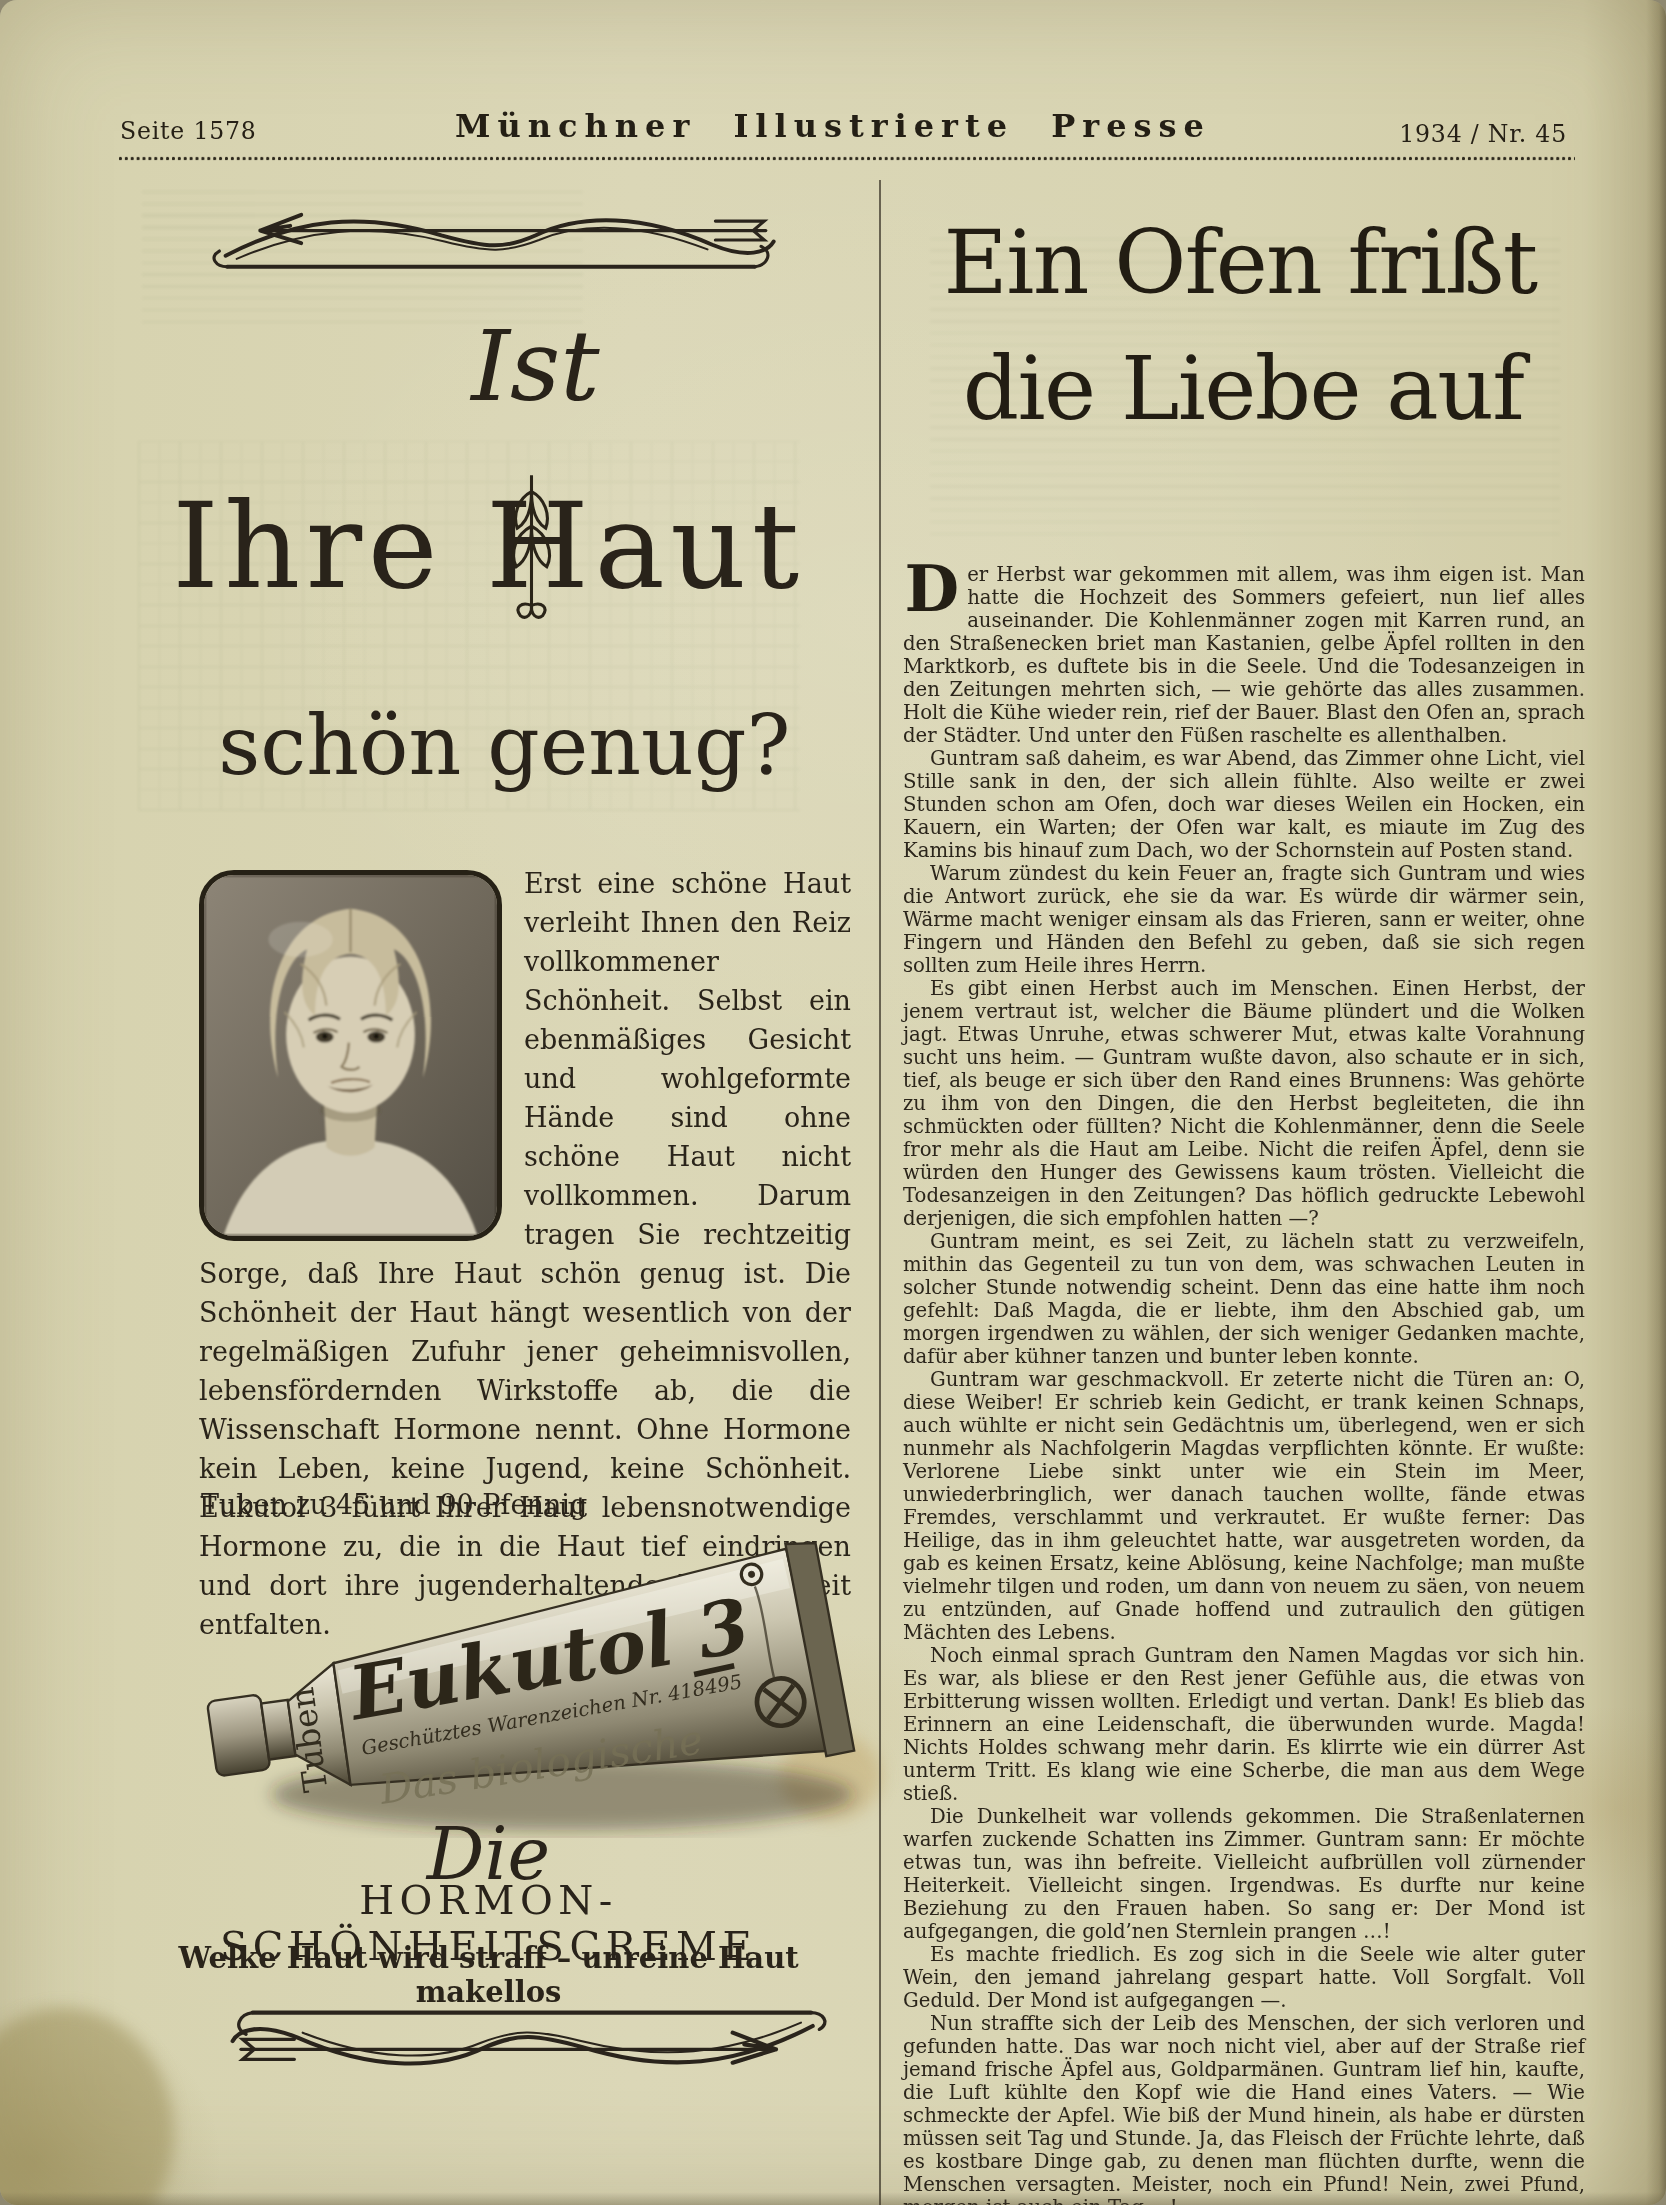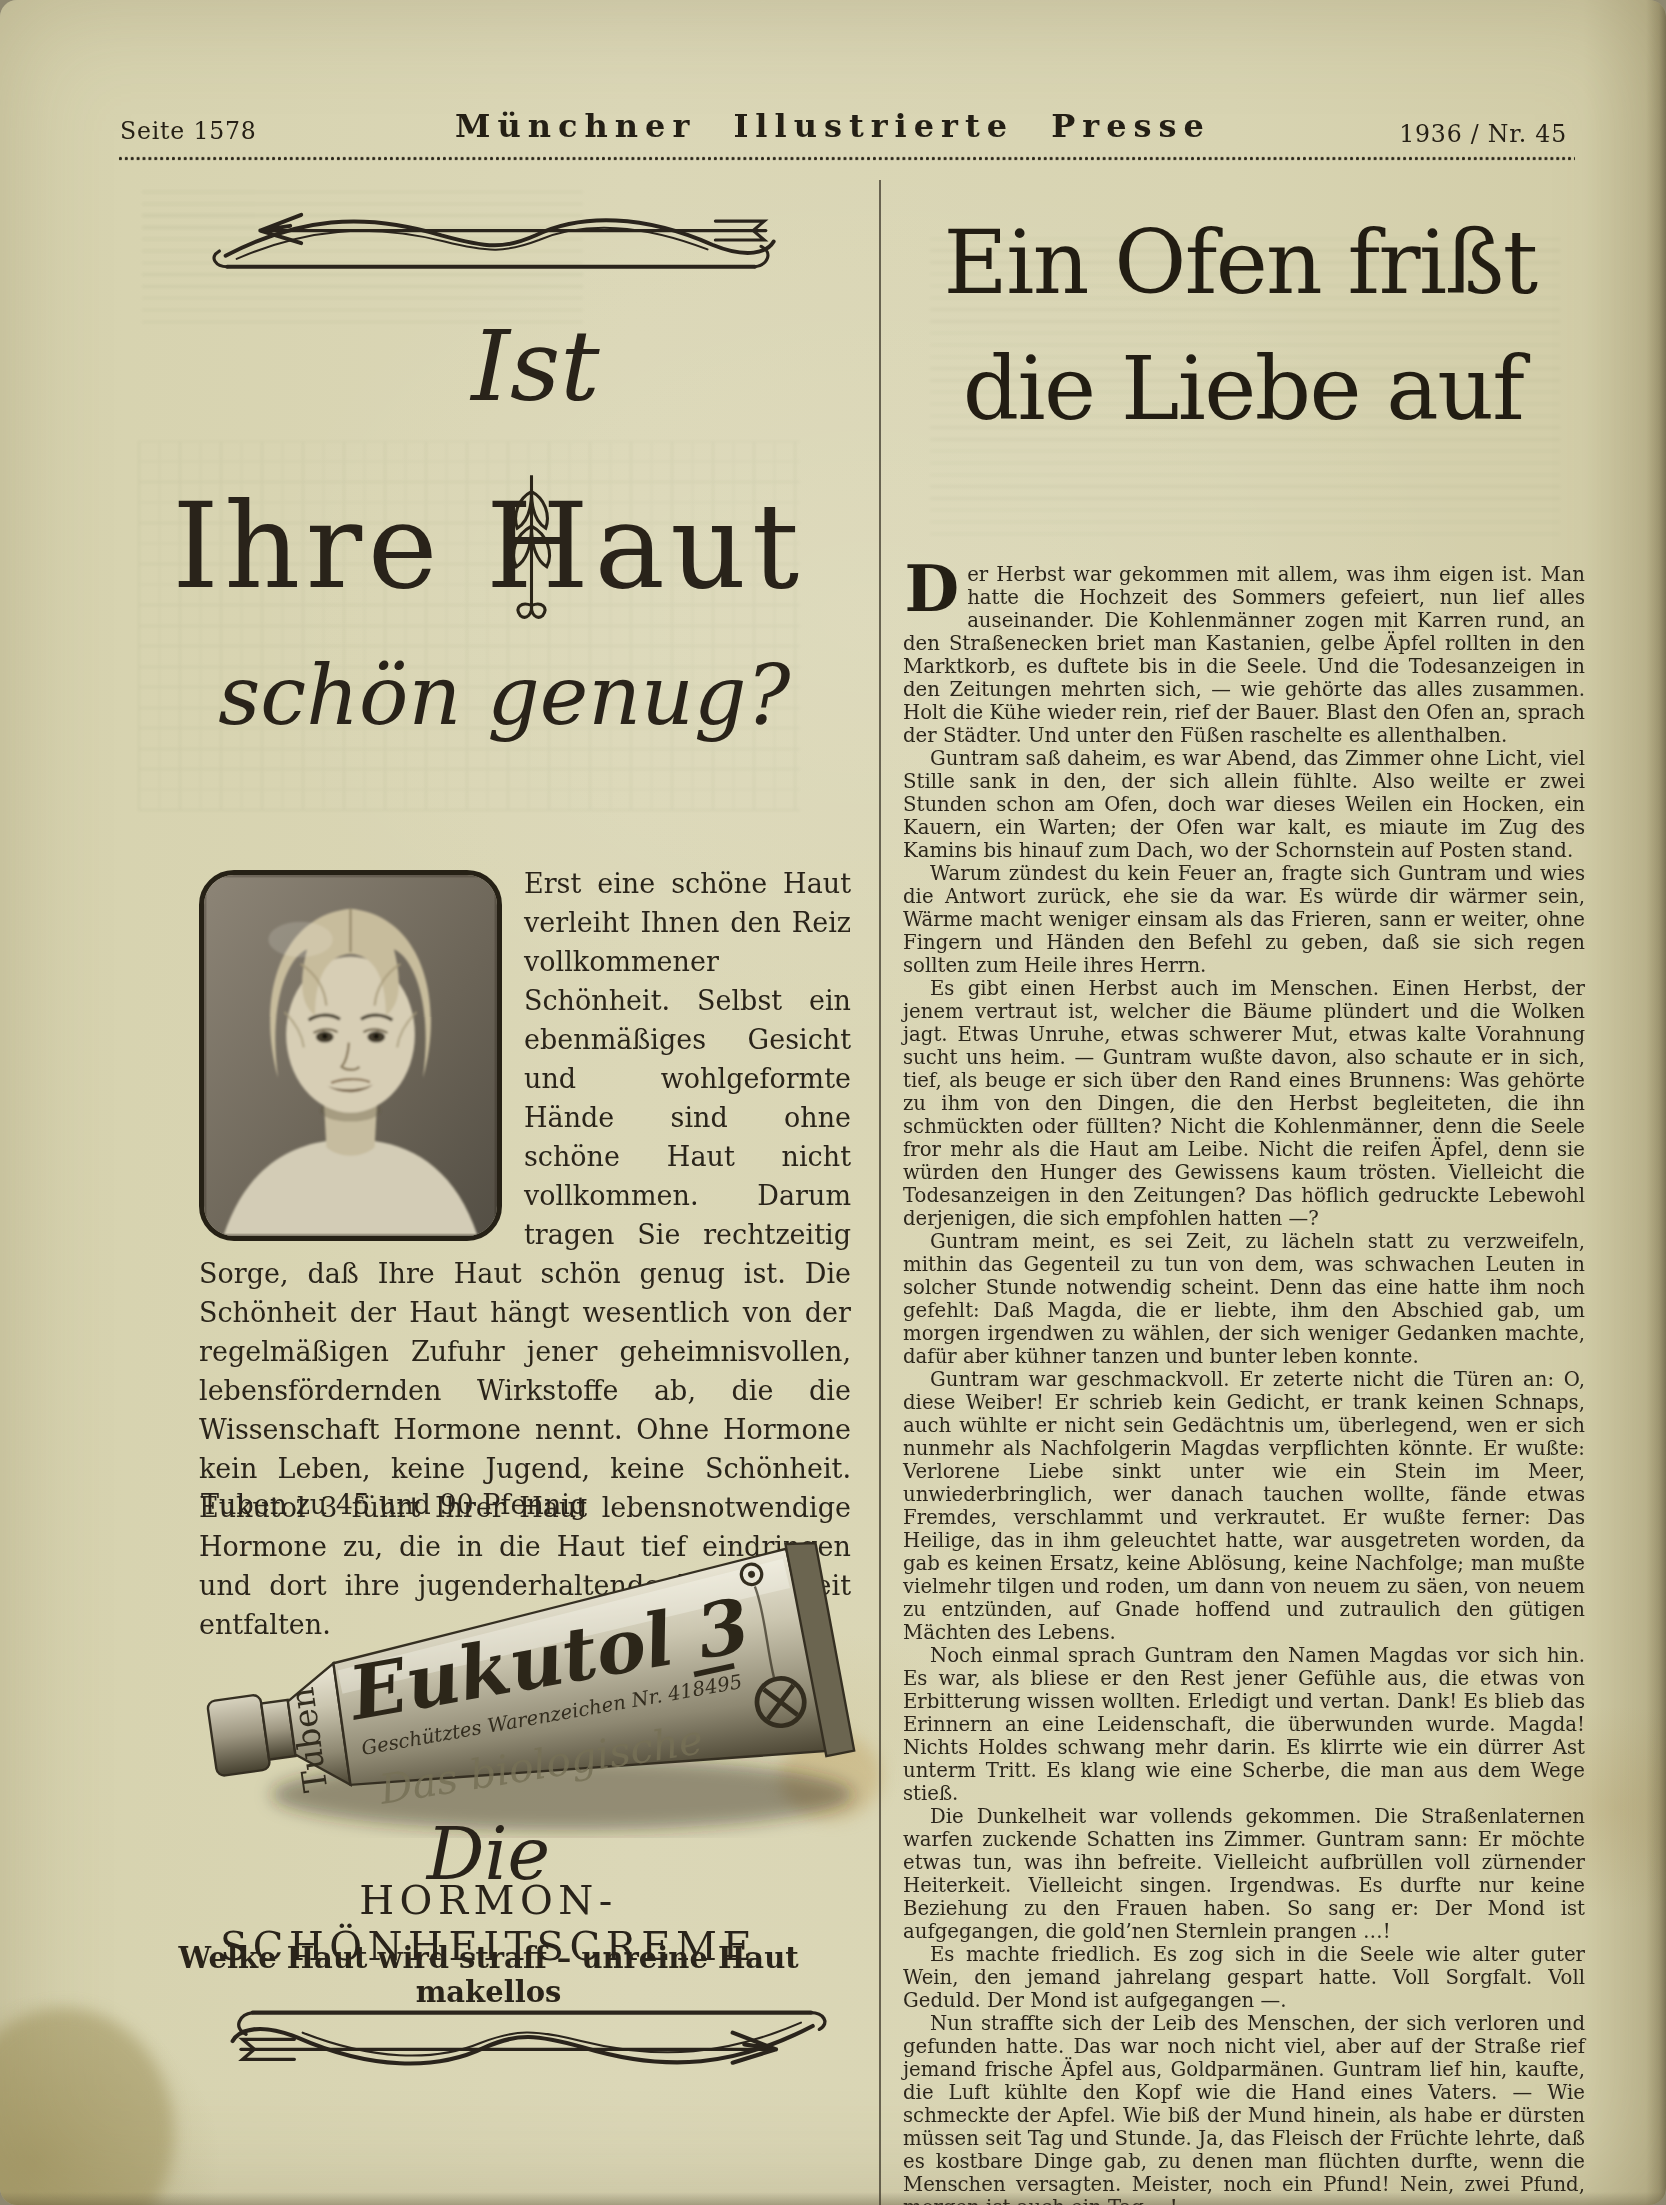--- a/index.html
+++ b/index.html
@@ -27,21 +27,21 @@
   
   .col-divider{left:879px;top:180px;width:1.6px;height:2026px;background:#3c362a;opacity:.72;}
   
   .ornament{left:202px;top:202px;width:589px;height:76px;}
   .ornament-bottom{left:211px;top:2001px;width:630px;height:80px;transform:scaleX(-1);}
   .ad-ist{left:126px;width:725px;top:309px;text-align:center;font-size:98px;font-style:italic;
     padding-left:47px;color:#29231a;}
   .ad-ihre-haut{left:126px;width:725px;top:477px;text-align:center;font-size:118px;
     letter-spacing:5.5px;color:#29231a;z-index:2;}
   .sprig{left:501px;top:465px;width:61px;height:167px;z-index:3;}
-  .ad-schoen{left:126px;width:725px;top:648px;text-align:center;font-size:82px;font-style:italic;
+  .ad-schoen{left:126px;width:725px;top:698px;text-align:center;font-size:82px;
     padding-left:15.8px;color:#29231a;}
   .ad-bodywrap{left:199px;top:864px;width:652px;font-size:27px;line-height:39px;
     text-align:justify;color:#2a241a;}
   .photo{float:left;width:293px;height:361px;margin:6.3px 22px 12.6px 0;border-radius:35px;
     border:5.5px solid #262116;overflow:hidden;background:#6e675a;
     box-shadow:inset 0 0 0 3.9px #d8d4b2, inset 0 0 0 6.3px #3f392c;}
   .photo svg{display:block;width:100%;height:100%;}
   .price-note{left:201px;top:1489px;font-size:27px;color:#29231a;}
   .tube{left:184px;top:1527px;width:684px;height:321px;}
   .ad-die{left:126px;width:725px;top:1812px;text-align:center;font-size:72px;font-style:italic;
@@ -81,21 +81,21 @@
 <div class="page">
 
   <div class="ghost" style="left:142px;top:189px;width:441px;height:134px;"></div>
   <div class="ghost ghost-grid" style="left:138px;top:441px;width:662px;height:370px;"></div>
   <div class="ghost" style="left:930px;top:236px;width:630px;height:299px;opacity:0.045;"></div>
   <div class="stain" style="left:780px;top:1733px;width:102px;height:87px;background:rgba(186,152,84,0.35);"></div>
   <div class="stain" style="left:-47px;bottom:-55px;width:221px;height:252px;background:rgba(140,124,66,0.40);"></div>
 
   <div class="abs page-num">Seite 1578</div>
   <div class="abs masthead">Münchner Illustrierte Presse</div>
-  <div class="abs issue">1936 / Nr. 45</div>
+  <div class="abs issue">1934 / Nr. 45</div>
   <div class="abs header-rule"></div>
 
   <div class="abs col-divider"></div>
 
   <svg class="abs ornament" viewBox="0 0 748 96">
     <g stroke="#2a241c" fill="none" stroke-linecap="round">
       <path d="M78,36 H716" stroke-width="4"></path>
       <path d="M74,36 L126,16 M74,36 L126,52 M74,36 L112,30" stroke-width="5"></path>
       <path d="M652,24 h62 l-14,12 l14,12 h-62" stroke-width="4"></path>
       <path d="M30,68 C122,20 204,12 304,42 C362,58 384,60 424,42 C482,14 562,16 648,54 C692,72 718,64 726,50" stroke-width="5"></path>

